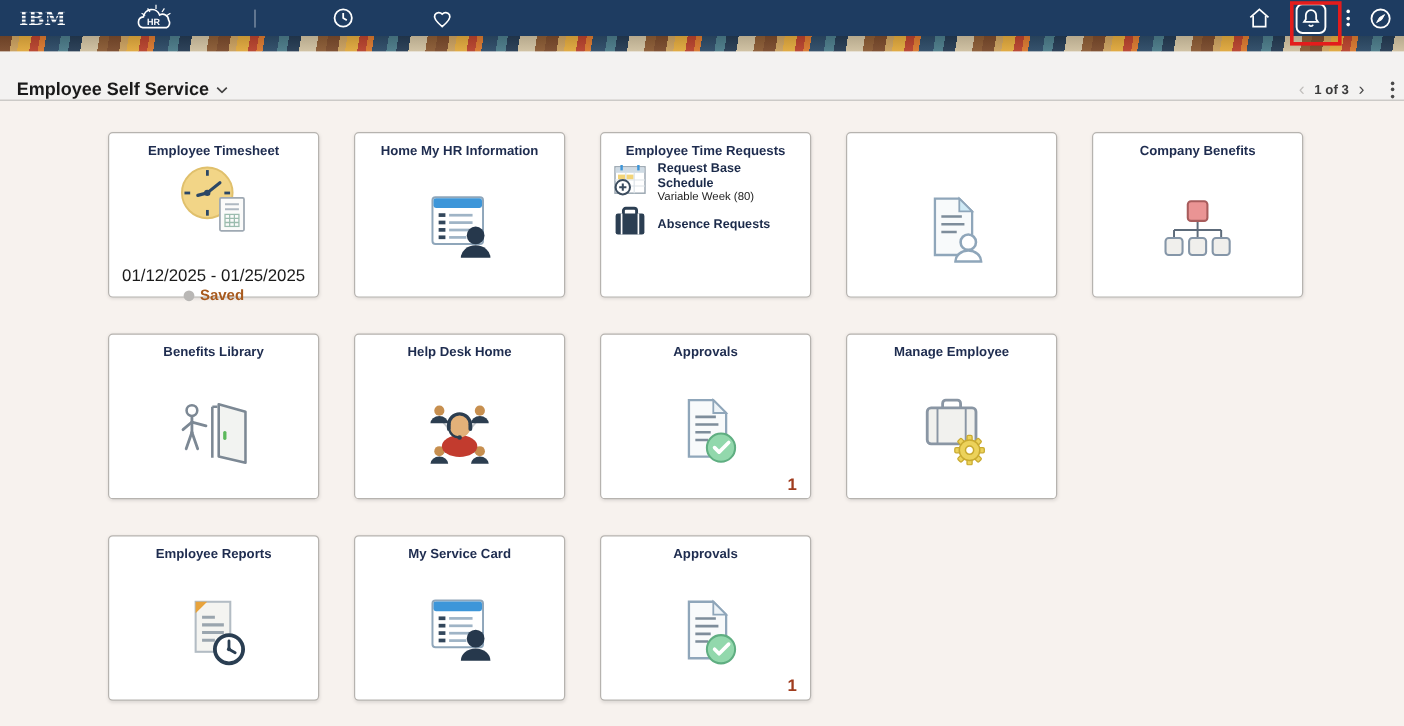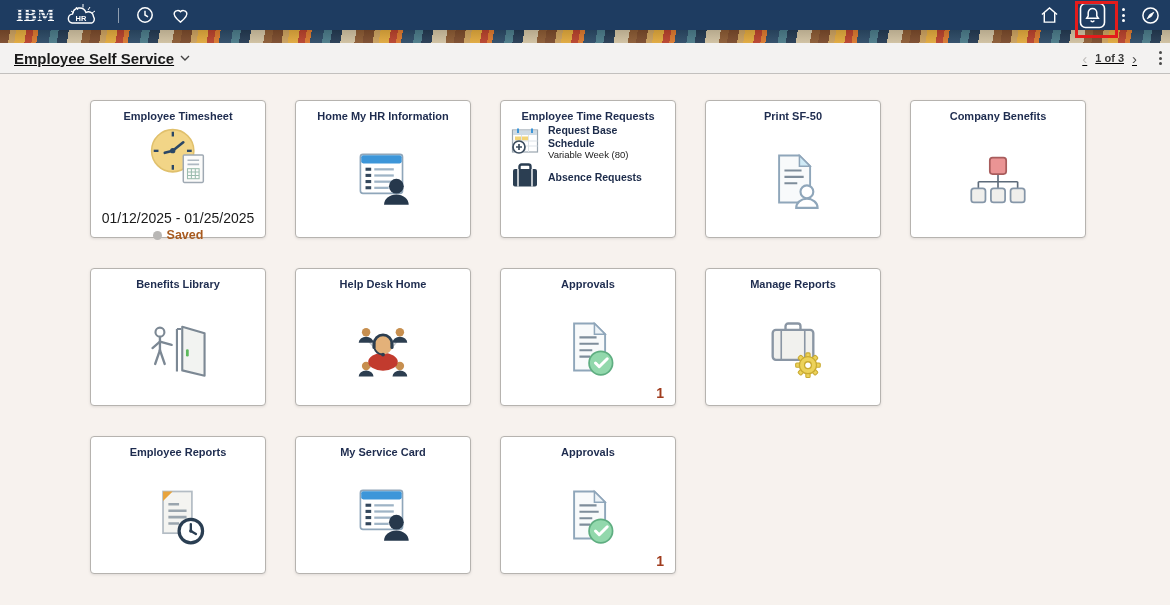--- a/index.html
+++ b/index.html
@@ -1,21 +1,21 @@
 <!DOCTYPE html>
 <html><head>
 <meta charset="utf-8">
 <style>
   * { margin:0; padding:0; box-sizing:border-box; }
   html,body { width:1170px; height:605px; overflow:hidden; }
   body { font-family:"Liberation Sans", sans-serif; background:#f7f2ee; }
   .page { position:relative; width:1170px; height:605px; }
 
   
-  .header { position:relative; height:30px; background:#1e3c61; display:flex; align-items:center; }
+  .header { position:relative; height:30px; background:#1e3c61; display:flex; align-items:center;gap:47px; }
   .brand { margin-left:16px; display:flex; align-items:center; }
   .cloudlogo { margin-left:6px; display:flex; align-items:center; }
   .hdr-divider { margin-left:14px; width:1px; height:15px; background:rgba(255,255,255,.5); }
   .hicon { margin-left:17px; display:flex; align-items:center; cursor:pointer; }
   .hdr-right { margin-left:auto; display:flex; align-items:center; }
   .hdr-right .hicon { margin-left:0; }
   .home-ic { margin-right:20px; }
   .bell-wrap { margin-right:16px; display:flex; align-items:center; }
   .kebab { display:flex; flex-direction:column; gap:2.5px; margin-right:16px; cursor:pointer; }
   .kebab i { width:3px; height:3px; border-radius:50%; background:#fff; }
@@ -30,22 +30,22 @@
     background:
       linear-gradient(rgba(0,0,0,.12), rgba(255,255,255,.05)),
       repeating-linear-gradient(99deg,
         #7a4a2b 0 10px, #caa05e 10px 16px, #e0a83c 16px 26px,
         #b8422c 26px 33px, #d9782e 33px 38px, #2c4a66 38px 50px,
         #4a7a88 50px 58px, #243a52 58px 68px, #cfc0a0 68px 82px,
         #8a5a33 82px 90px);
   }
 
   
-  .titlebar { height:31px; background:#f3f2f1; border-bottom:1px solid #c2c0be;
-              display:flex; align-items:center; position:relative;text-decoration:underline; }
+  .titlebar { height:41px; background:#f3f2f1; border-bottom:1px solid #c2c0be;
+              display:flex; align-items:flex-end; position:relative; }
   .page-title { margin-left:14px; font-size:15px; font-weight:bold; color:#1a1a1a;
                 display:flex; align-items:center; gap:6px; cursor:pointer; }
   .tb-right { margin-left:auto; display:flex; align-items:center; margin-right:8px; }
   .pg-prev { color:#c0bebc; font-size:15px; cursor:pointer; padding:0 4px; }
   .pg-text { font-size:11px; font-weight:bold; color:#3b3b3b; margin:0 4px; }
   .pg-next { color:#4a4a4a; font-size:15px; cursor:pointer; padding:0 4px; }
   .kebab-dark { display:flex; flex-direction:column; gap:2.5px; margin-left:18px; cursor:pointer; }
   .kebab-dark i { width:3px; height:3px; border-radius:50%; background:#4a4a4a; }
 
   
@@ -256,21 +256,20 @@
               </svg>
             </span>
             <span class="tr-labels">
               <span class="tr-label">Absence Requests</span>
             </span>
           </div>
         </div>
       </div>
 
       <div class="tile">
-        <div class="tile-title">Print SF-50</div>
         <div class="tile-body">
           <span>
             <svg width="70" height="62" viewBox="0 0 64 58">
               <path d="M19 7 h19 l10 10 v34 h-29 z" fill="#f8fafb" stroke="#8fa6ba" stroke-width="1.8"></path>
               <path d="M38 7 l10 10 h-10 z" fill="#cfeaf6" stroke="#8fa6ba" stroke-width="1.4"></path>
               <path d="M24 21 h16 M24 27 h18 M24 33 h12" stroke="#7e8d9b" stroke-width="2"></path>
               <circle cx="45" cy="41" r="6" fill="#fff" stroke="#8fa6ba" stroke-width="2"></circle>
               <path d="M35 56 a10 8.5 0 0 1 20 0 z" fill="#fff" stroke="#8fa6ba" stroke-width="2"></path>
             </svg>
           </span>
@@ -355,21 +354,21 @@
               <circle cx="44" cy="44" r="11" fill="#92d8ac" stroke="#5fae81" stroke-width="1.6"></circle>
               <path d="M39 44 l3.5 3.5 L50 40" stroke="#fff" stroke-width="2.8" fill="none" stroke-linecap="round" stroke-linejoin="round"></path>
             </svg>
           </span>
         </div>
         <span class="badge">1</span>
       </div>
 
 
       <div class="tile">
-        <div class="tile-title">Manage Reports</div>
+        <div class="tile-title">Manage Employee</div>
         <div class="tile-body">
           <span>
             <svg width="70" height="62" viewBox="0 0 64 58">
               <rect x="25" y="7" width="14" height="10" rx="2.5" fill="none" stroke="#8a96a4" stroke-width="2.2"></rect>
               <rect x="13" y="13" width="38" height="28" rx="3" fill="#f1f1ee" stroke="#8a96a4" stroke-width="2.2"></rect>
               <path d="M21 13 v28 M43 13 v28" stroke="#8a96a4" stroke-width="1.5"></path>
               <g transform="translate(46,46)">
                 <g fill="#ecd25a" stroke="#c9aa30" stroke-width="1">
                   <rect x="-2" y="-11.5" width="4" height="5" rx="1"></rect>
                   <rect x="-2" y="-11.5" width="4" height="5" rx="1" transform="rotate(45)"></rect>

